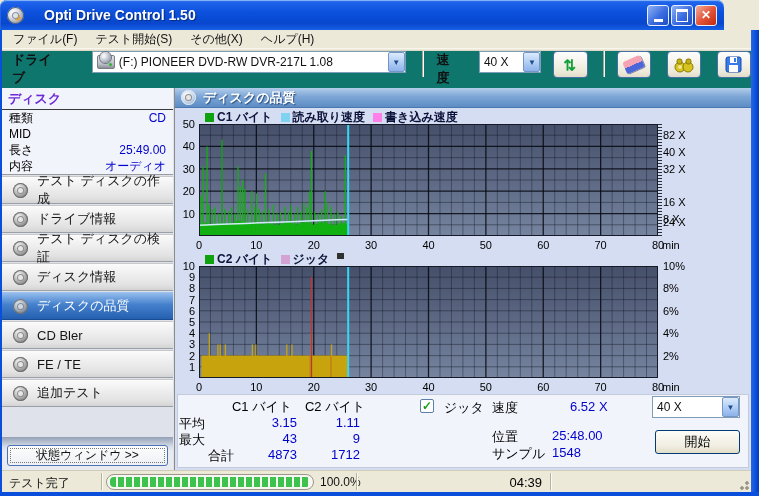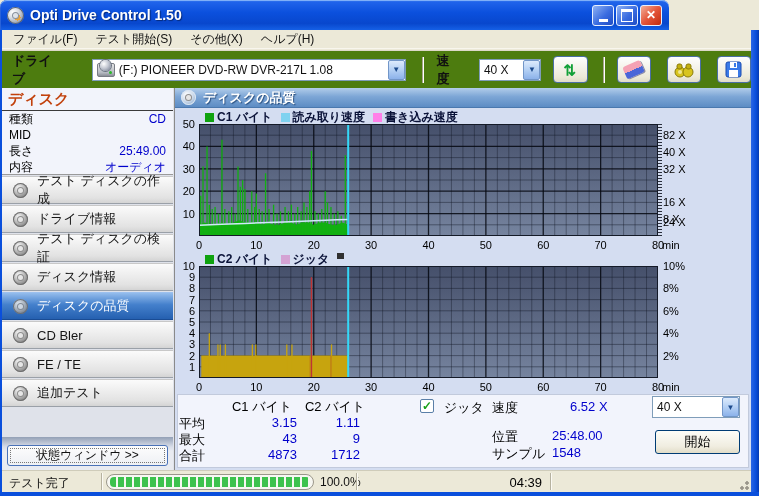--- a/index.html
+++ b/index.html
@@ -1,23 +1,23 @@
 <!DOCTYPE html>
 <html><head>
 <meta charset="utf-8">
 <style>
   * { margin:0; padding:0; box-sizing:border-box; font-family:"Liberation Sans",sans-serif; }
   html,body { width:759px; height:496px; }
   body { position:relative; background:#ece9d8; overflow:hidden; }
 
   
-  .titlebar { position:absolute; left:0; top:0; width:669px; height:30px;
+  .titlebar { position:absolute; left:0; top:0; width:724px; height:30px;
     background:linear-gradient(180deg,#3a7cf0 0%,#1f63ea 8%,#0b50dd 42%,#0847cd 78%,#1560e6 100%);
     border-radius:7px 7px 0 0; box-shadow:inset 0 1px 0 #7fb0f8, inset 1px 0 0 #2a62d8;
-    display:flex; align-items:center; padding:0 7px; gap:6px; }
+    display:flex; align-items:center; padding:0 7px; gap:20px; }
   .app-icon { width:17px; height:17px; border-radius:50%;
     background:radial-gradient(circle at 62% 62%, #e8a23c 0 3px, transparent 3px),
                radial-gradient(circle at 35% 32%, #ffffff, #d8dce2 35%, #9aa2ae 70%, #6c7480 100%);
     box-shadow:inset 0 0 0 1px #5a6270; position:relative; }
   .app-icon::after { content:""; position:absolute; left:6px; top:6px; width:5px; height:5px; border-radius:50%;
     background:#dfe3e8; box-shadow:0 0 0 1px #8a929e; }
   .title-text { color:#fff; font-weight:bold; font-size:14px; flex:1; text-shadow:1px 1px 1px #062a7a; }
   .winbtns { display:flex; gap:2px; }
   .wb { width:22px; height:21px; border-radius:3px; border:1px solid #e8f0ff;
     display:flex; align-items:center; justify-content:center; color:#fff; position:relative; }
@@ -29,22 +29,22 @@
 
   .border-left  { position:absolute; left:0; top:30px; width:2px; bottom:0; background:#0a4fdc; }
   .border-right { position:absolute; right:0; top:30px; width:8px; bottom:0;
     background:linear-gradient(90deg,#2a66e4,#0a4fdc 60%,#063ab0); }
   .border-bottom{ position:absolute; left:0; right:0; bottom:0; height:4px; background:#0a4fdc; }
 
   
   .menubar { position:absolute; left:2px; top:30px; width:749px; height:19px; background:#ece9d8;
     display:flex; align-items:center; padding-left:2px; border-bottom:1px solid #f8f6ee; }
   .menu-item { font-size:12px; color:#111; padding:2px 9px; }
-  .toolbar { position:absolute; left:2px; top:50px; width:749px; height:38px; background:#4d7c0f;
-    display:flex; align-items:center; border-top:1px solid #dcd8c8; }
+  .toolbar { position:absolute; left:2px; top:50px; width:749px; height:38px; background:#0f766e;
+    display:flex; border-top:1px solid #dcd8c8; }
   .tb-label { font-size:13px; font-weight:bold; color:#111; }
   .combo { height:22px; background:#fff; border:1px solid #7f9db9; display:flex; align-items:center;
     font-size:12px; color:#111; padding-left:4px; }
   .combo .combo-arrow { margin-left:auto; width:17px; height:20px; border:1px solid #7296c8; border-radius:2px;
     background:linear-gradient(180deg,#dceafc,#b4d0f4 50%,#8cb2ea);
     display:flex; align-items:center; justify-content:center; color:#1c4a8c; font-size:8px; }
   .tsep { width:2px; height:26px; border-left:1px solid #a8a490; border-right:1px solid #fff; }
   .tbtn { width:35px; height:27px; border:1px solid #4a6fa5; border-radius:4px;
     background:linear-gradient(180deg,#fefefe,#ece9d8 80%,#e0dcc8);
     display:flex; align-items:center; justify-content:center; }
@@ -55,21 +55,21 @@
     background:linear-gradient(180deg,#e8e8e8,#b8bcc4 70%,#8a8e96); border:1px solid #787c84; border-radius:2px; }
   .drive-glyph::before { content:""; position:absolute; left:2px; top:-4px; width:11px; height:11px; border-radius:50%;
     background:radial-gradient(circle at 35% 35%,#fff,#c4c8d2 45%,#8a92a2 80%); box-shadow:0 0 0 1px #6a7280; }
   .drive-glyph::after { content:""; position:absolute; right:2px; bottom:2px; width:3px; height:3px; border-radius:50%; background:#2ab82a; }
 
   
   .sidebar { position:absolute; left:2px; top:88px; width:173px; height:382px; background:#dfe2ea;
     border-right:1px solid #8a8a8a; }
   .disk-panel { position:absolute; left:0; top:0; right:1px; height:87px; background:#f2f4fb;
     border-bottom:1px solid #9a9a9a; }
-  .disk-header { font-weight:bold; font-size:15px; color:#c2410c; padding:2px 6px 1px 6px; border-bottom:1px solid #3a3a3a; }
+  .disk-header { font-weight:bold; font-size:13px; color:#6d28d9; padding:2px 6px 1px 6px; border-bottom:1px solid #3a3a3a; }
   .info-row { display:flex; font-size:12px; padding:0 7px; height:16px; align-items:center; }
   .info-label { flex:1; color:#000; }
   .info-value { color:#0000cc; }
   .nav { position:absolute; left:0; top:88px; right:1px; }
   .nav-item { height:28px; margin-bottom:1px; display:flex; align-items:center; gap:9px; padding-left:11px;
     font-size:13px; color:#151515; border-top:1px solid #c8c8c8; border-bottom:1px solid #9aa0a8;
     background:linear-gradient(180deg,#fbfbfb,#e2e2e2 80%,#d4d4d4); }
   .nav-item.selected { color:#fff; border-top:1px solid #9cc0ee; border-bottom:1px solid #1a4c94;
     background:linear-gradient(180deg,#94bcec 0%,#4480cc 45%,#2560b0 100%); }
   .disc-icon { width:15px; height:15px; border-radius:50%; flex:0 0 15px; position:relative;
@@ -517,21 +517,21 @@
     <span class="tick" style="left: 646px; width: 24px; text-align: center; top: 381px;">80</span>
     <span class="tick" style="left: 662px; top: 381px;">min</span>
     <span class="st c" style="left: 222px; top: 398px; width: 80px;">C1 バイト</span>
     <span class="st c" style="left: 295px; top: 398px; width: 80px;">C2 バイト</span>
     <span class="st " style="left: 179px; top: 415px; width: 55px;">平均</span>
     <span class="st blue r" style="left: 222px; top: 415px; width: 75px;">3.15</span>
     <span class="st blue r" style="left: 295px; top: 415px; width: 65px;">1.11</span>
     <span class="st " style="left: 179px; top: 431px; width: 55px;">最大</span>
     <span class="st blue r" style="left: 222px; top: 431px; width: 75px;">43</span>
     <span class="st blue r" style="left: 295px; top: 431px; width: 65px;">9</span>
-    <span class="st " style="left: 179px; top: 447px; width: 55px;">合計</span>
+    <span class="st " style="left: 179px; top: 447px; width: 55px; text-align: right;">合計</span>
     <span class="st blue r" style="left: 222px; top: 447px; width: 75px;">4873</span>
     <span class="st blue r" style="left: 295px; top: 447px; width: 65px;">1712</span>
     <span class="checkbox" style="left: 420px; top: 399px;">✓</span>
     <span class="st " style="left: 444px; top: 399px; width: 50px;">ジッタ</span>
     <span class="st " style="left: 492px; top: 399px; width: 60px;">速度</span>
     <span class="st blue" style="left: 570px; top: 399px; width: 80px;">6.52 X</span>
     <span class="st " style="left: 492px; top: 428px; width: 60px;">位置</span>
     <span class="st blue" style="left: 552px; top: 428px; width: 80px;">25:48.00</span>
     <span class="st " style="left: 492px; top: 445px; width: 60px;">サンプル</span>
     <span class="st blue" style="left: 552px; top: 445px; width: 80px;">1548</span>

